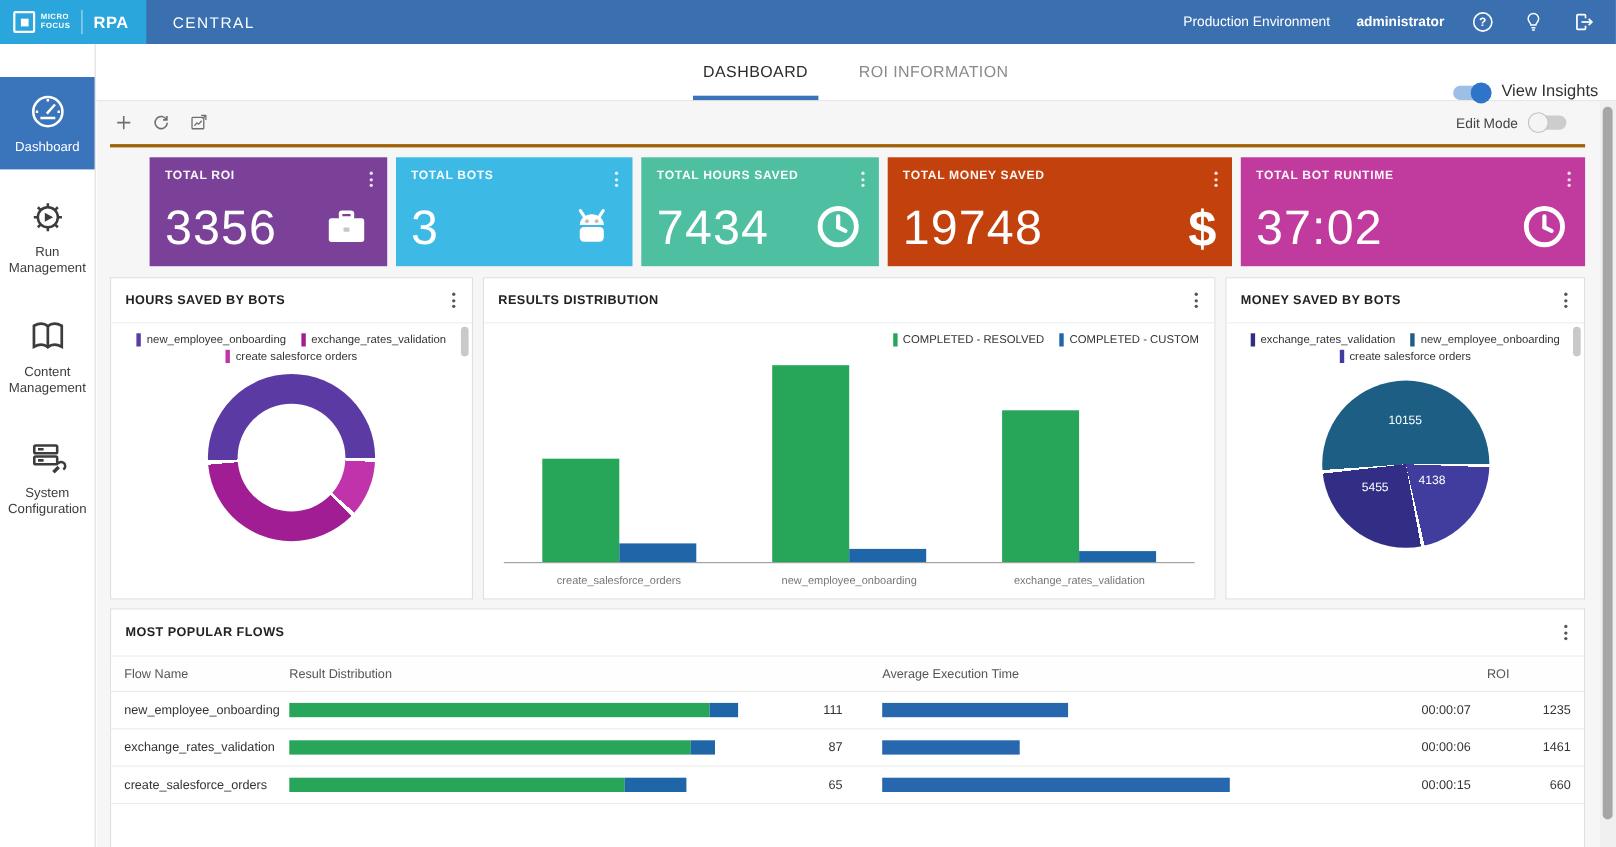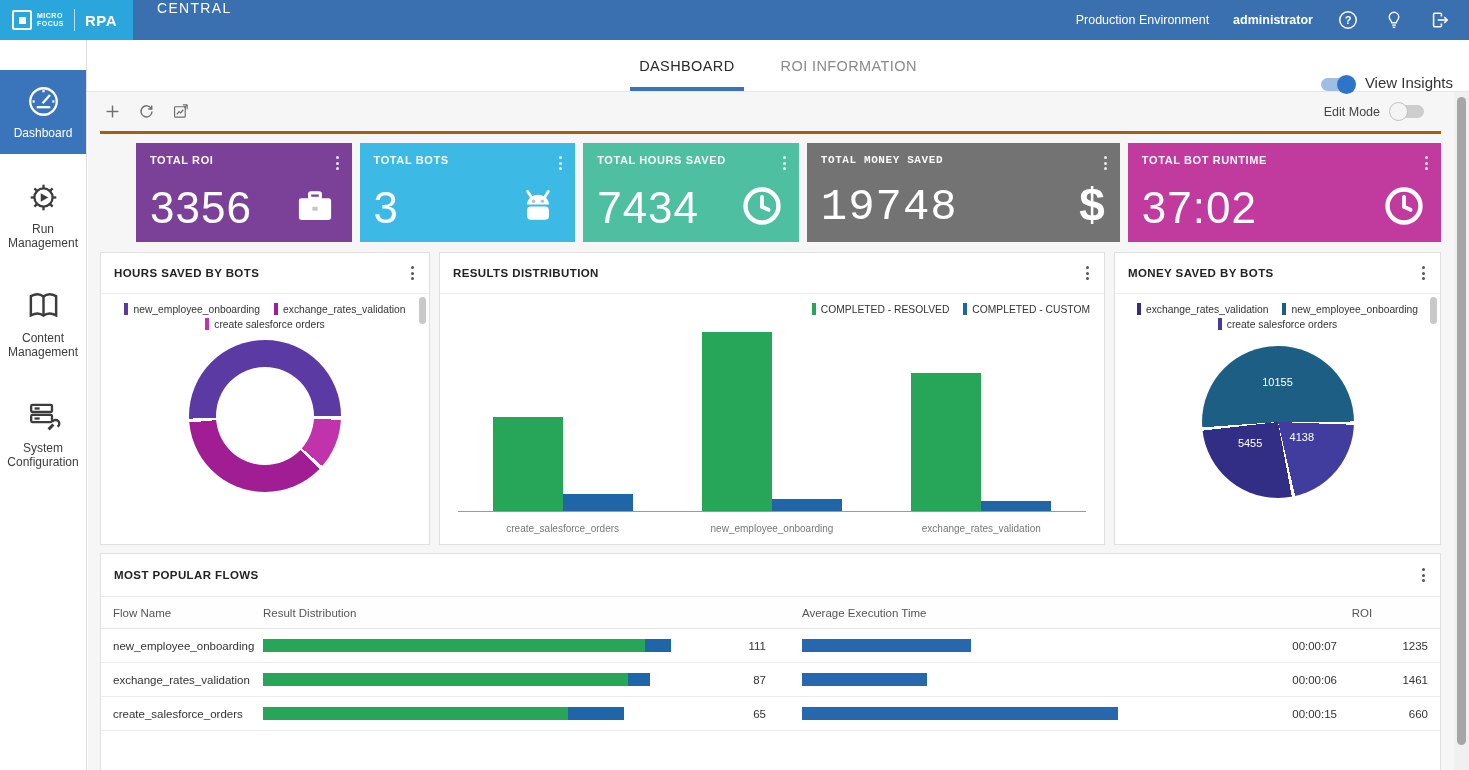--- a/index.html
+++ b/index.html
@@ -1,20 +1,20 @@
 <!DOCTYPE html>
 <html><head>
 <meta charset="utf-8">
 <style>
   html,body{margin:0;padding:0;}
   body{width:1469px;height:770px;position:relative;overflow:hidden;background:#fff;
        font-family:"Liberation Sans",sans-serif;-webkit-font-smoothing:antialiased;}
   svg{display:block}
   
-  .hdr{position:absolute;left:0;top:0;right:0;height:40px;background:#3a6fb0;display:flex;z-index:5}
+  .hdr{position:absolute;left:0;top:0;right:0;height:40px;background:#3a6fb0;display:flex;align-items:center;z-index:5}
   .brand{height:100%;background:#2ba6dd;display:flex;align-items:center;gap:10px;padding:0 16px 0 12px;box-sizing:border-box}
   .logo-mark{width:16px;height:16px;border:2.5px solid #fff;border-radius:2px;display:flex;align-items:center;justify-content:center}
   .logo-inner{width:7px;height:7px;background:#fff}
   .logo-text{font-size:7px;font-weight:bold;color:#fff;line-height:1.1;letter-spacing:.5px}
   .brand-sep{width:1px;height:22px;background:rgba(255,255,255,.65)}
   .brand-product{color:#fff;font-weight:bold;font-size:15px;letter-spacing:.5px}
   .app-name{color:#fff;font-size:14px;letter-spacing:1.3px;margin-left:24px}
   .hdr-right{margin-left:auto;display:flex;align-items:center;gap:24px;padding-right:18px;color:#fff}
   .env{font-size:12.5px}
   .user{font-size:12.5px;font-weight:bold}
@@ -266,21 +266,21 @@
         </span>
       <div class="tile-body">
         <span class="tile-value">7434</span>
         <svg class="tile-icon" viewBox="0 0 24 24" fill="none" stroke="#fff">
           <circle cx="12" cy="12" r="8.6" stroke-width="2.3"></circle>
           <line x1="12" y1="12.4" x2="12" y2="7.2" stroke-width="2" stroke-linecap="round"></line>
           <line x1="12" y1="12.4" x2="15.4" y2="14" stroke-width="2" stroke-linecap="round"></line>
         </svg>
       </div>
     </div>
-    <div class="tile wide" style="background: #737373; font-family: Liberation Mono, monospace;">
+    <div class="tile wide" style="background: #c2410c;">
       <span class="tile-title">TOTAL MONEY SAVED</span>
       <span class="kebab tile-kebab">
           <i></i>
           <i></i>
           <i></i>
         </span>
       <div class="tile-body">
         <span class="tile-value">19748</span>
         <span class="dollar">$</span>
       </div>

